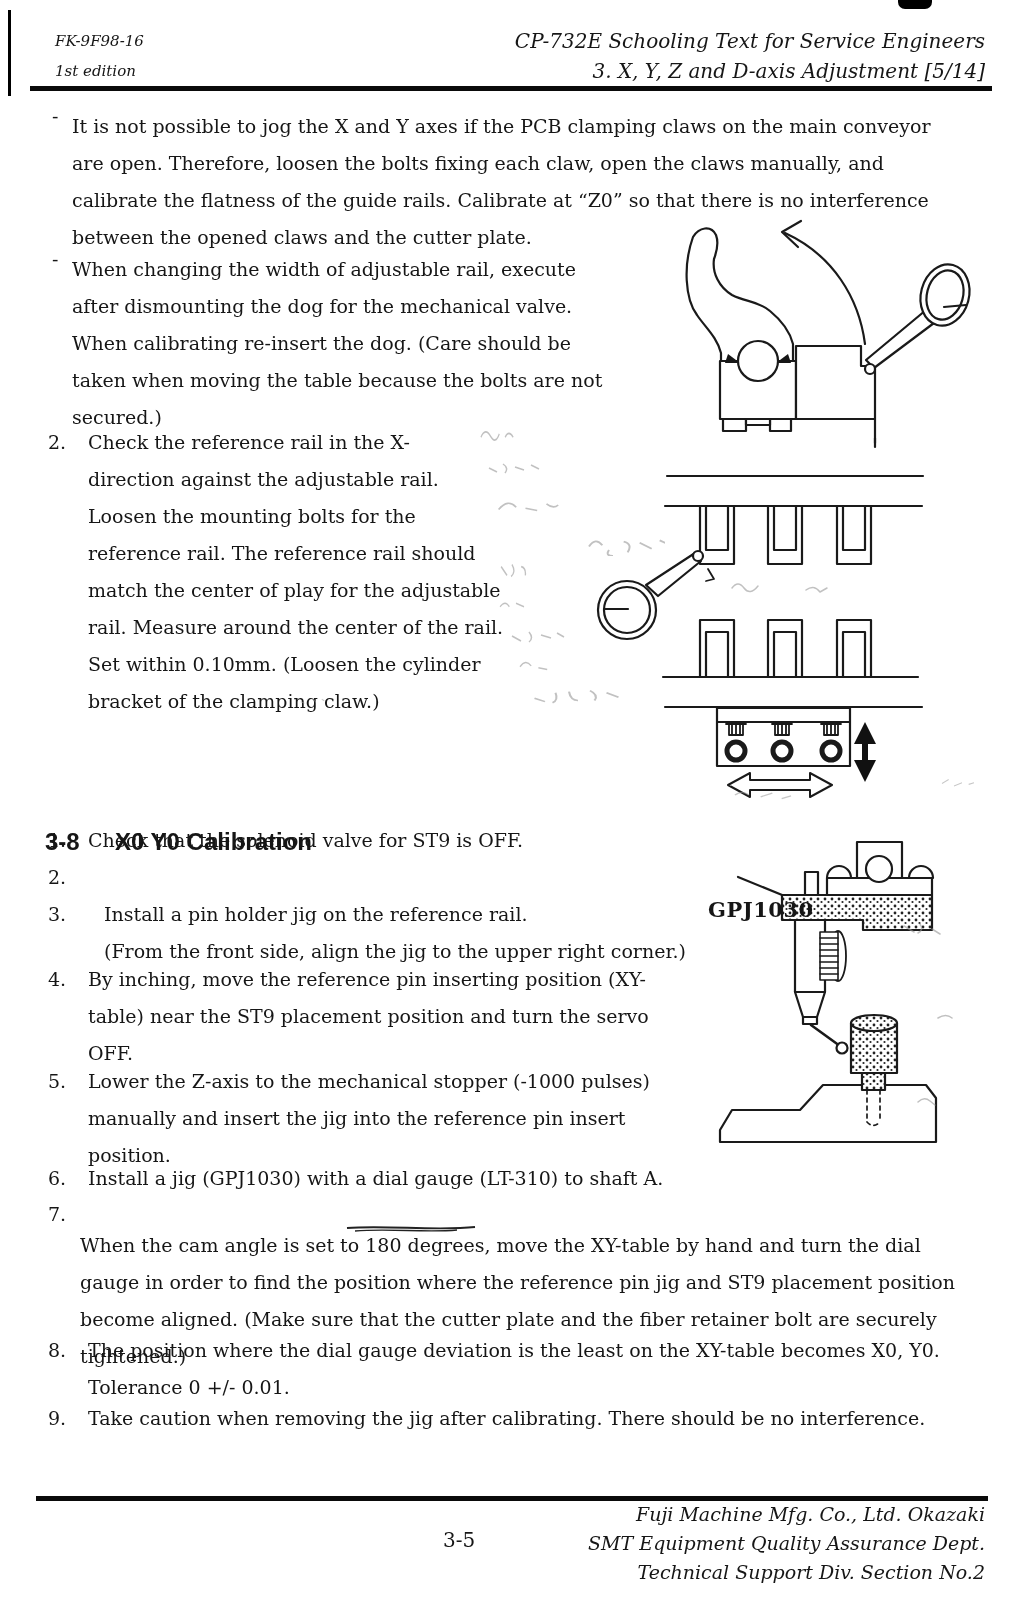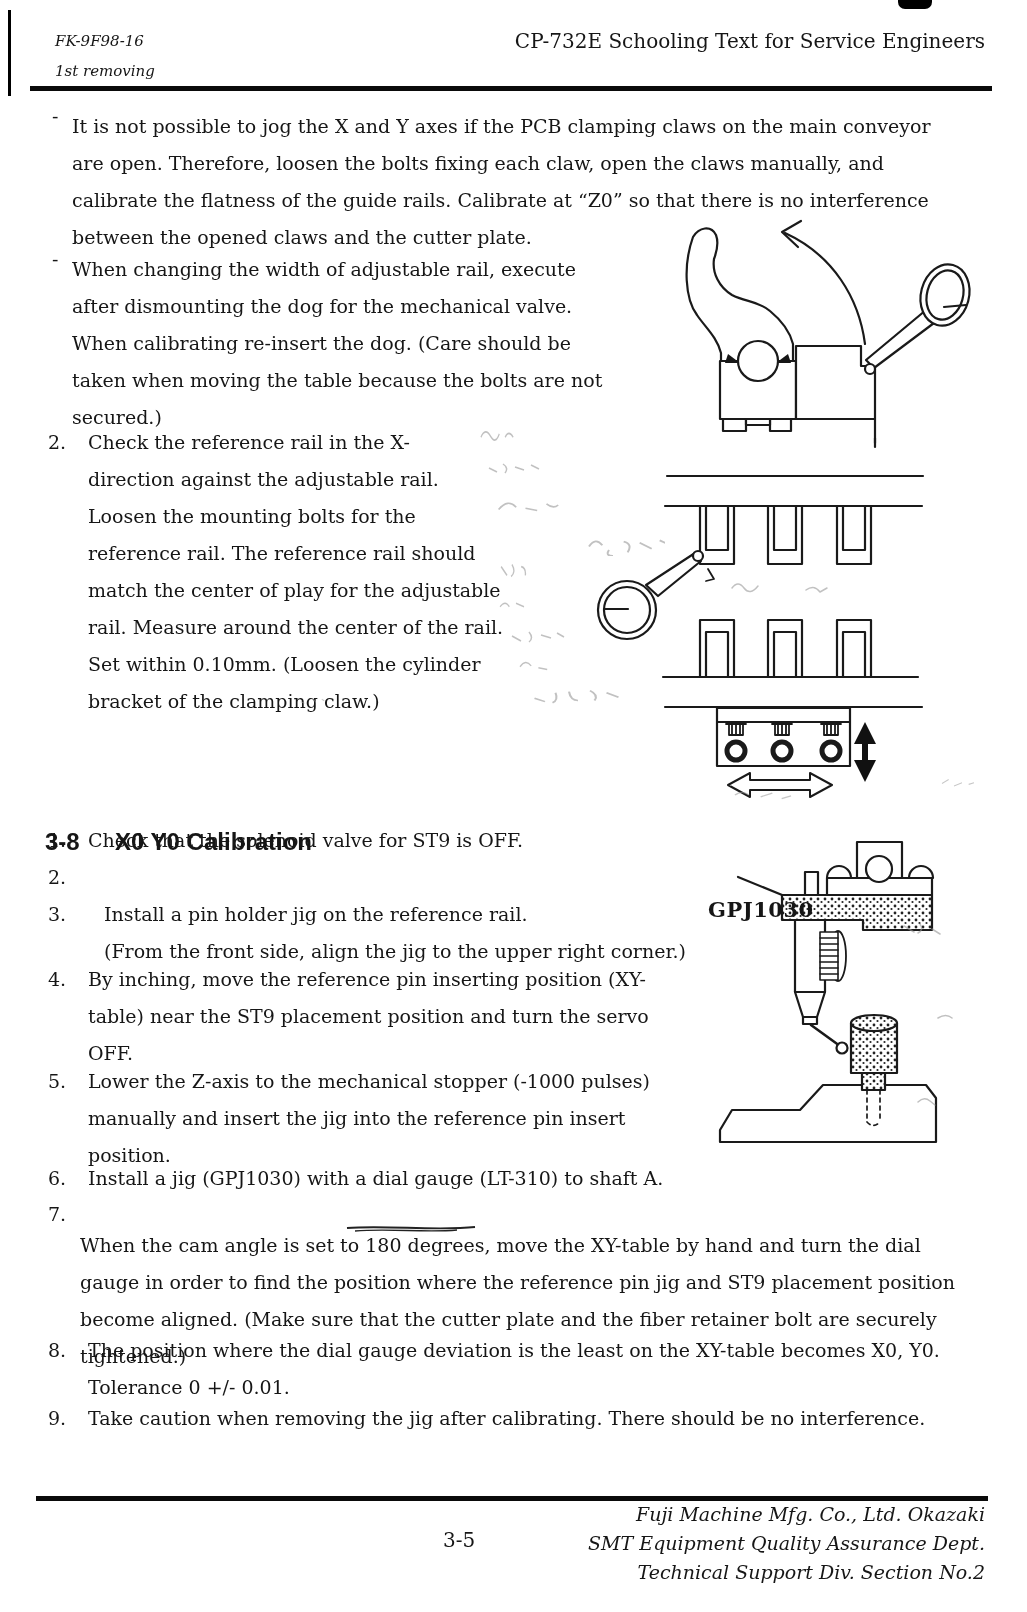--- a/index.html
+++ b/index.html
@@ -3,21 +3,21 @@
 <meta charset="utf-8">
 <style>
   html,body{margin:0;padding:0;background:#e8e8e8;}
   .page{position:relative;width:1027px;height:1612px;background:#ffffff;overflow:hidden;
         font-family:"DejaVu Serif",serif;color:#161616;}
   
   .art-left{position:absolute;left:8px;top:10px;width:3px;height:86px;background:#000;}
   .art-topblob{position:absolute;left:898px;top:0;width:34px;height:9px;background:#000;border-radius:0 0 7px 7px;}
   
   .hdr-left{position:absolute;left:55px;top:26px;font-style:italic;font-size:15px;line-height:30px;}
-  .hdr-right{position:absolute;right:42px;top:26px;text-align:right;font-size:20px;line-height:30px;}
+  .hdr-right{position:absolute;right:42px;top:26px;text-align:right;font-style:italic;font-size:20px;line-height:30px;}
   .rule{position:absolute;background:#0a0a0a;}
   .rule-top{left:30px;top:86px;width:962px;height:5px;}
   .rule-bottom{left:36px;top:1496px;width:952px;height:5px;}
   
   .blk{position:absolute;font-size:19px;line-height:37px;white-space:pre-line;}
   .marker{position:absolute;font-size:19px;}
   .num{position:absolute;font-size:19px;line-height:37px;}
   .b1-txt{left:72px;top:108px;width:910px;}
   .b2-txt{left:72px;top:251px;width:560px;}
   .m1{left:52px;top:105px;}
@@ -55,24 +55,25 @@
 </head>
 <body>
 
 <div class="page">
 
   <div class="art-left"></div>
   <div class="art-topblob"></div>
 
   <div class="hdr-left">
     <div>FK-9F98-16</div>
-    <div>1st removing</div>
+    <div>1st edition</div>
   </div>
   <div class="hdr-right">
     <div>CP-732E Schooling Text for Service Engineers</div>
+    <div>3. X, Y, Z and D-axis Adjustment [5/14]</div>
   </div>
   <div class="rule rule-top"></div>
 
   <span class="marker m1">-</span>
   <div class="blk b1-txt">It is not possible to jog the X and Y axes if the PCB clamping claws on the main conveyor
 are open. Therefore, loosen the bolts fixing each claw, open the claws manually, and
 calibrate the flatness of the guide rails. Calibrate at “Z0” so that there is no interference
 between the opened claws and the cutter plate.</div>
   <span class="marker m2">-</span>
   <div class="blk b2-txt">When changing the width of adjustable rail, execute

